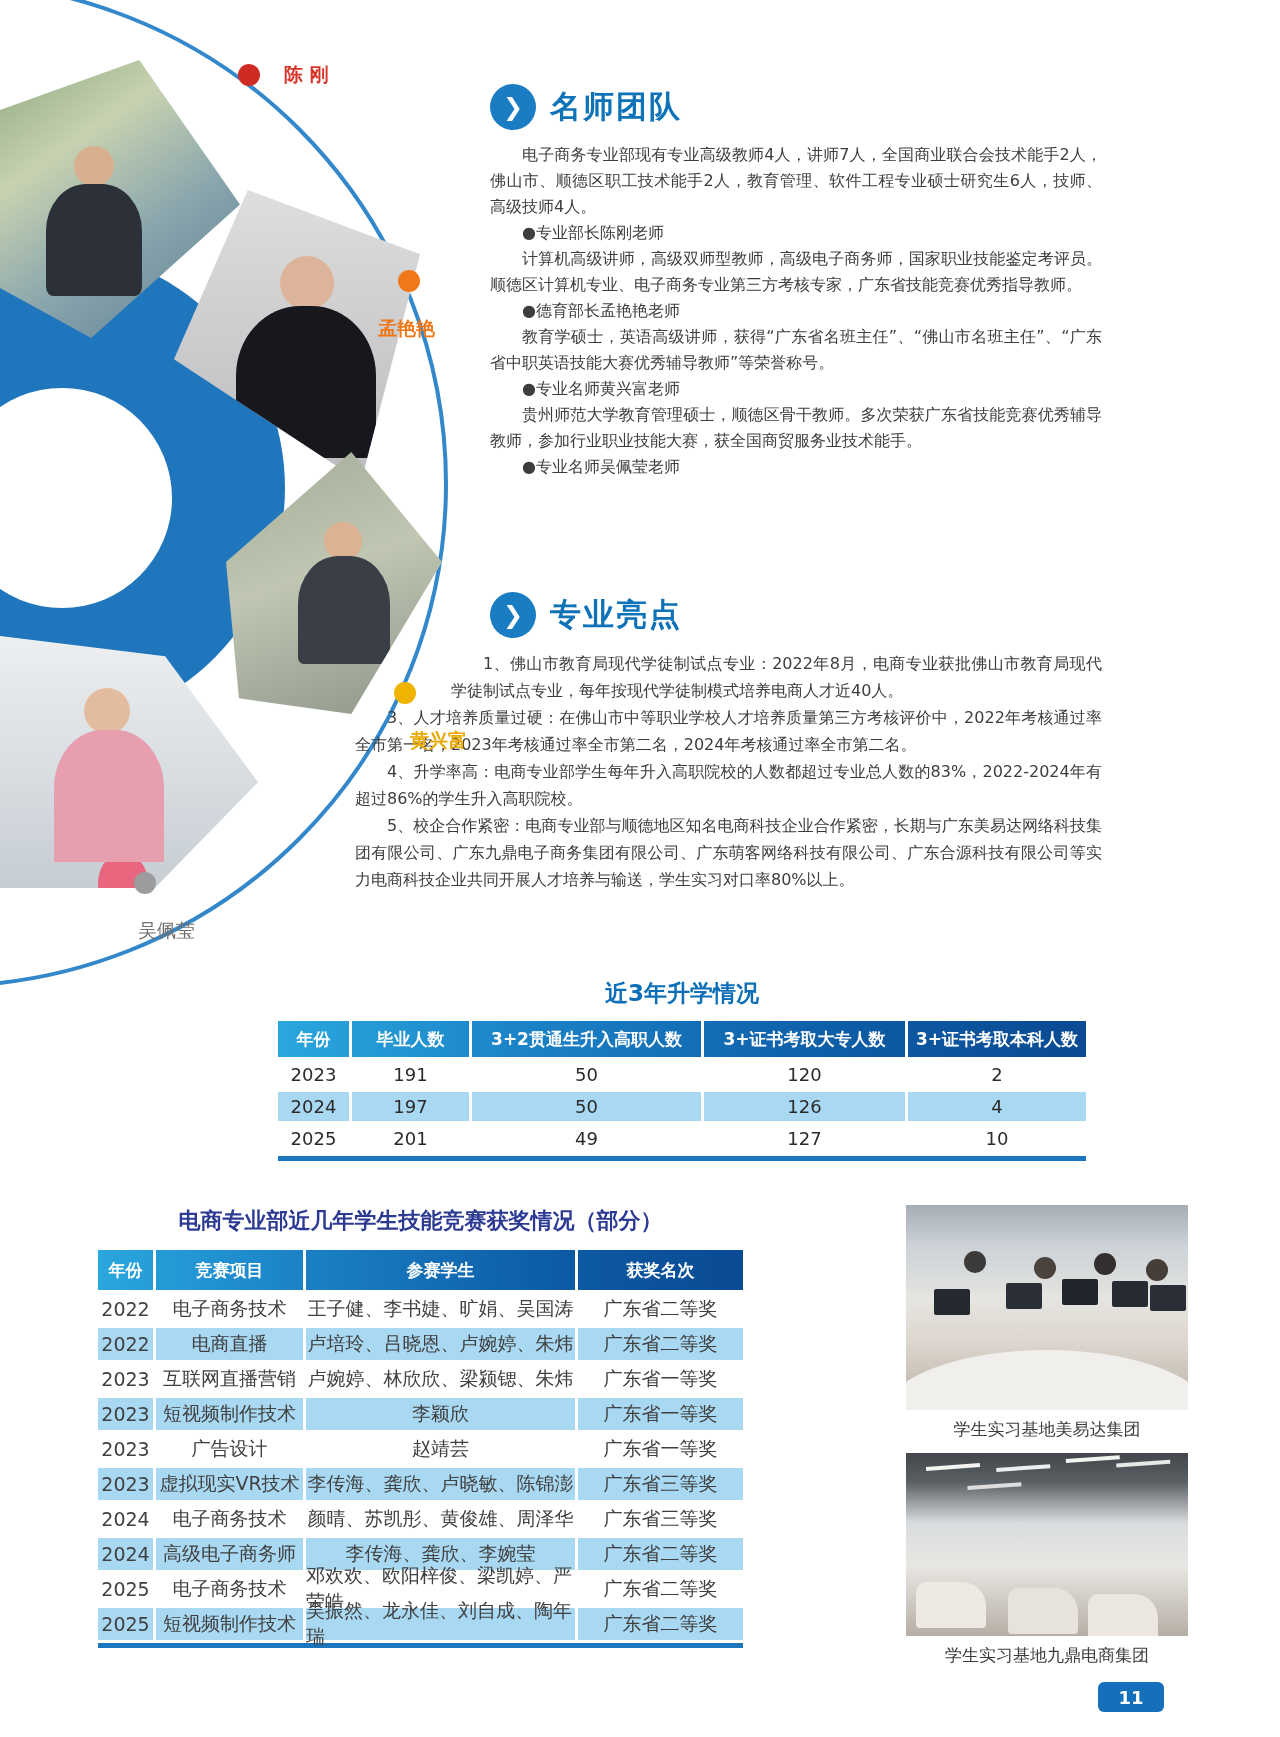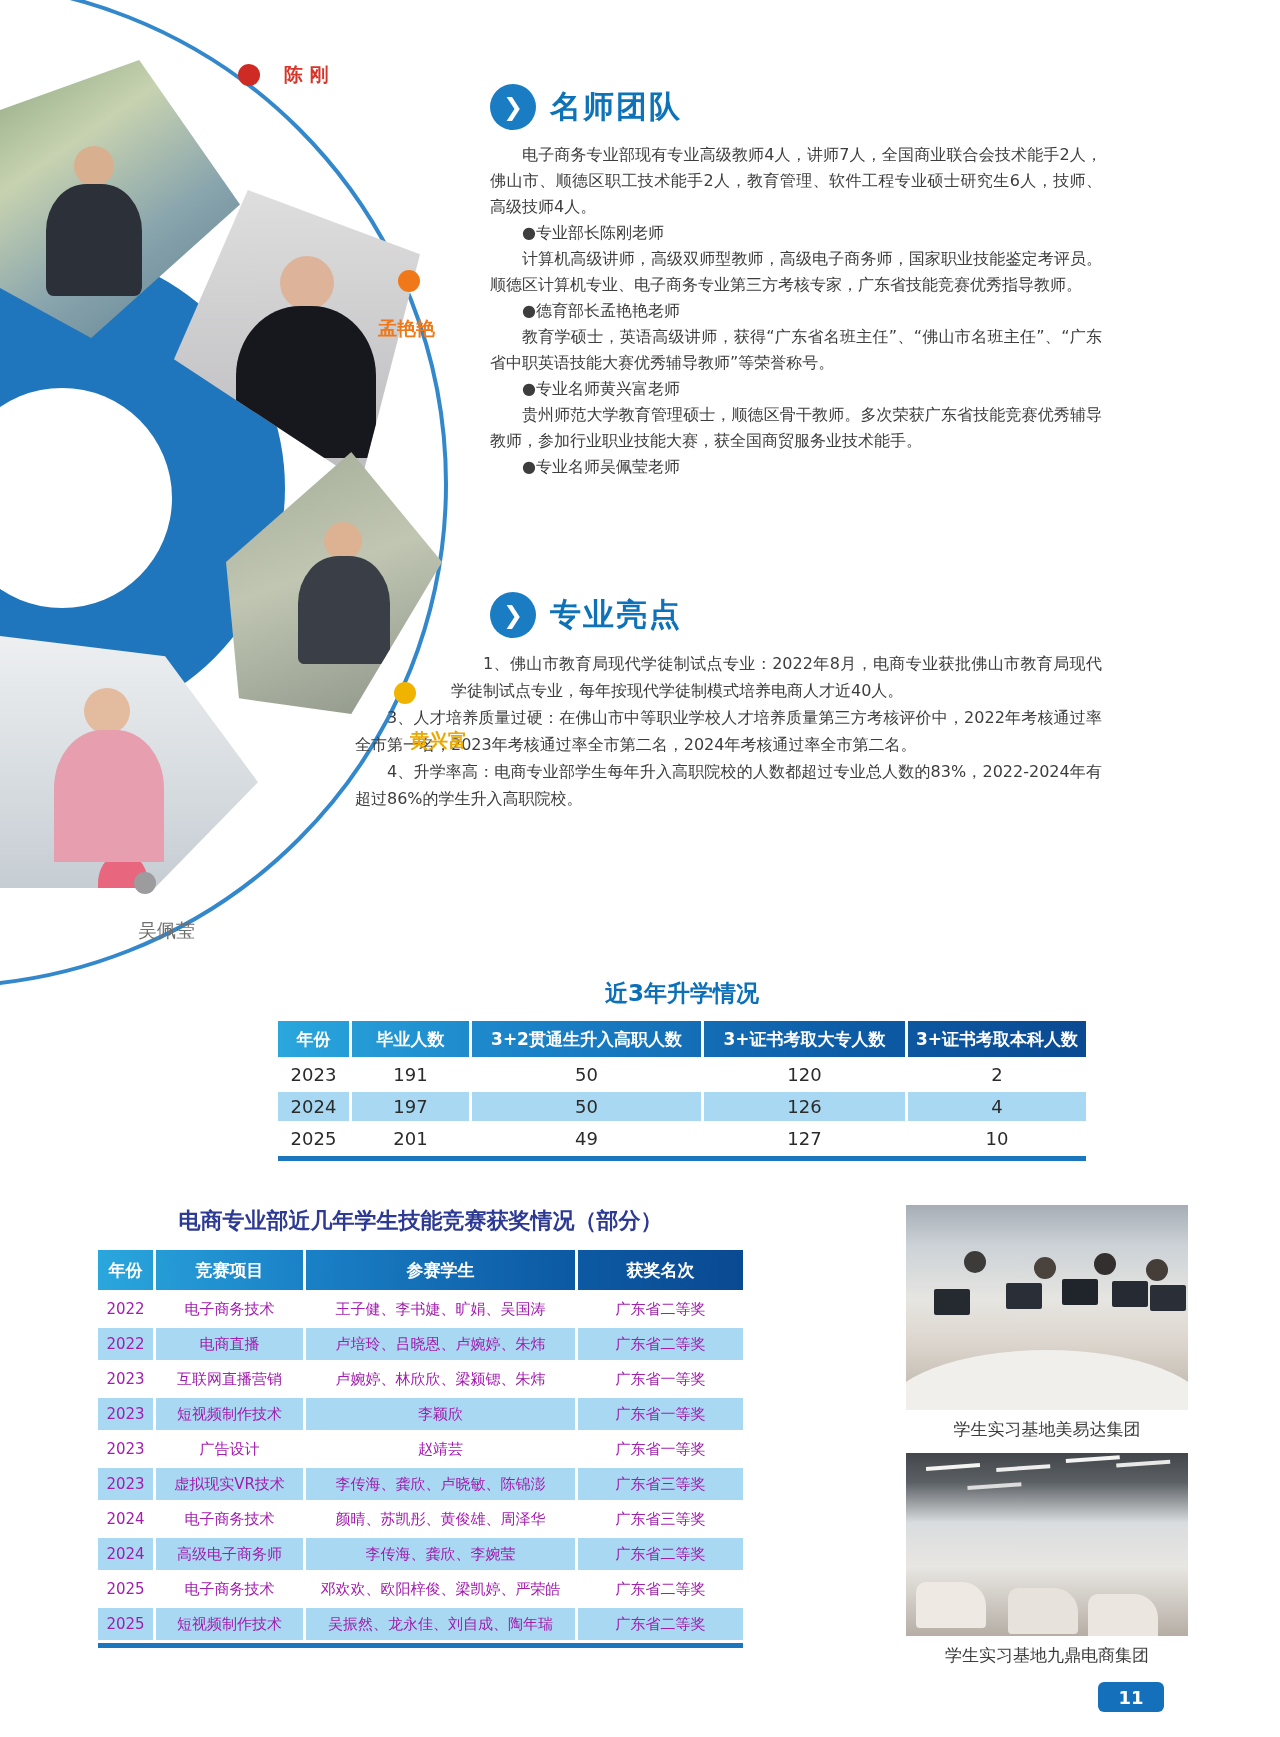--- a/index.html
+++ b/index.html
@@ -66,21 +66,21 @@
          color:#fff;font-weight:700;margin-bottom:3px;}
   .adm .thead,.adm .trow{display:grid;grid-template-columns:74px 120px 232px 204px 178px;}
   .cmp .thead,.cmp .trow{display:grid;grid-template-columns:58px 150px 272px 165px;}
   .tcell{display:flex;align-items:center;justify-content:center;border-right:3px solid #fff;}
   .tcell:last-child{border-right:none;}
   .thead .tcell{font-size:17px;}
   .adm .thead{height:36px;}
   .cmp .thead{height:40px;}
   .trow{margin-bottom:3px;}
   .adm .trow .tcell{height:29px;font-size:18px;color:#2b2b2b;}
-  .cmp .trow .tcell{height:32px;font-size:15px;color:#a21caf;}
+  .cmp .trow .tcell{height:32px;font-size:19px;color:#404040;}
   .trow.alt .tcell{background:#a9d9f2;}
   .tbl-rule{height:5px;background:#1b76bd;margin-top:1px;}
 
   
   .practice{position:absolute;left:906px;top:1205px;width:282px;}
   .pphoto{position:relative;width:282px;overflow:hidden;}
   .pp1{height:205px;background:linear-gradient(180deg,#a6adb5 0%,#ccd2d7 20%,#e6e5e1 46%,#dcd5cd 68%,#b8b0a6 100%);}
   .pp1::before{content:"";position:absolute;left:28px;top:84px;width:36px;height:26px;background:#252a31;border-radius:2px;
        box-shadow:72px -6px 0 #2a2f37,128px -10px 0 #20252c,178px -8px 0 #262b33,216px -4px 0 #2a2f37;}
   .pp1::after{content:"";position:absolute;left:-20px;bottom:-64px;width:322px;height:124px;background:#f0efec;
@@ -147,20 +147,21 @@
 
   <section class="sec sec-highlights">
     <div class="sec-hdr">
       <span class="hdr-icon">❯</span>
       <span class="sec-title">专业亮点</span>
     </div>
     <div class="paras">
         <p class="body n1">1、佛山市教育局现代学徒制试点专业：2022年8月，电商专业获批佛山市教育局现代学徒制试点专业，每年按现代学徒制模式培养电商人才近40人。</p>
         <p class="body">3、人才培养质量过硬：在佛山市中等职业学校人才培养质量第三方考核评价中，2022年考核通过率全市第一名，2023年考核通过率全市第二名，2024年考核通过率全市第二名。</p>
         <p class="body">4、升学率高：电商专业部学生每年升入高职院校的人数都超过专业总人数的83%，2022-2024年有超过86%的学生升入高职院校。</p>
+        <p class="body">5、校企合作紧密：电商专业部与顺德地区知名电商科技企业合作紧密，长期与广东美易达网络科技集团有限公司、广东九鼎电子商务集团有限公司、广东萌客网络科技有限公司、广东合源科技有限公司等实力电商科技企业共同开展人才培养与输送，学生实习对口率80%以上。</p>
       </div>
   </section>
 
   <section class="tbl adm">
     <div class="tbl-title t-adm">近3年升学情况</div>
     <div class="thead">
         <div class="tcell c0">年份</div>
         <div class="tcell c1">毕业人数</div>
         <div class="tcell c2">3+2贯通生升入高职人数</div>
         <div class="tcell c3">3+证书考取大专人数</div>

